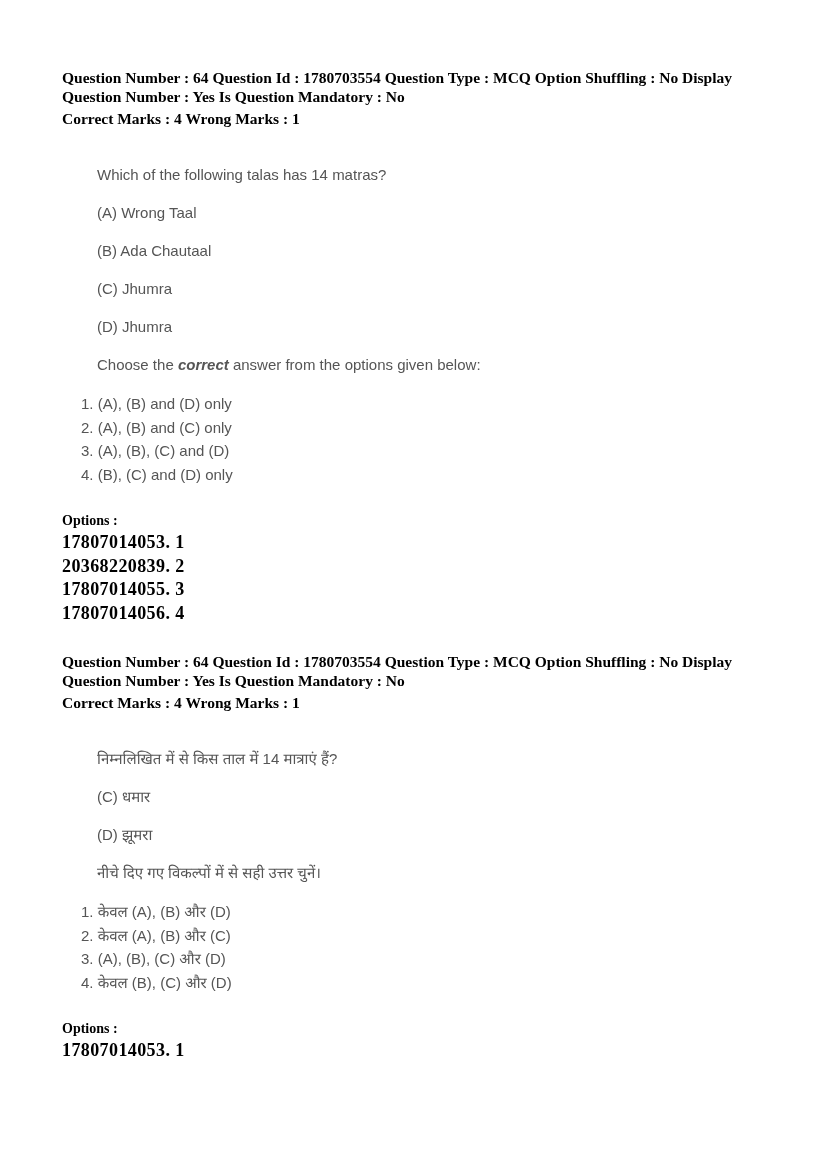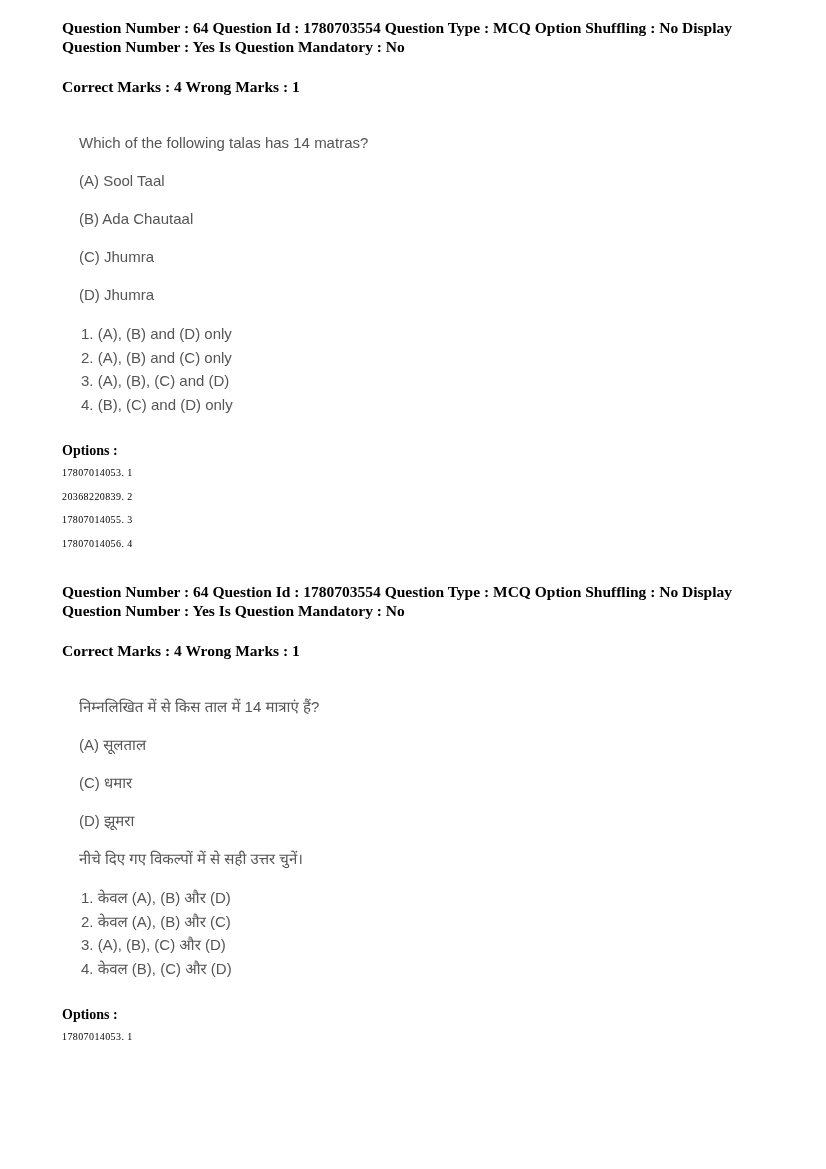--- a/index.html
+++ b/index.html
@@ -10,44 +10,44 @@
   body {
     width: 826px;
     height: 1169px;
     overflow: hidden;
     font-family: "Liberation Serif", serif;
     color: #000000;
   }
   .page {
     box-sizing: border-box;
     width: 826px;
-    padding: 18px 30px 0 62px;
+    padding: 68px 30px 0 62px;
   }
   
   .meta-line {
     font-weight: 700;
     font-size: 15.5px;
     line-height: 19px;
     white-space: nowrap;
     color: #000000;
   }
   .meta-line.marks {
-    margin-top: 21px;
+    margin-top: 3px;
     font-family: Liberation Serif, serif;
   }
   
   .q-body {
     margin-left: 17px;
     padding-top: 36px;
     font-family: "Liberation Sans", sans-serif;
     font-size: 15px;
     color: #555555;
   }
   .q-para {
-    margin: 0 0 17px 0;
+    margin: 0 0 17px 18px;
     line-height: 21px;
   }
   .em-bi {
     font-weight: 700;
     font-style: italic;
   }
   .num-list {
     margin: 0 0 0 2px;
   }
   .num-item {
@@ -56,47 +56,48 @@
   
   .options-section {
     margin-top: 24px;
   }
   .options-label {
     font-weight: 700;
     font-size: 14px;
     line-height: 21px;
   }
   .option-id {
-    font-size: 10px;
+    font-size: 18px;
     line-height: 23.5px;
     letter-spacing: 0.4px;
-    font-weight: 400;
+    font-weight: 700;
   }
   .q-block.second {
     margin-top: 27px;
   }
 </style>
 </head>
 <body>
 
 <div class="page">
 
   <section class="q-block">
     <div class="meta">
       <div class="meta-line">Question Number : 64 Question Id : 1780703554 Question Type : MCQ Option Shuffling : No Display</div>
       <div class="meta-line">Question Number : Yes Is Question Mandatory : No</div>
       <div class="meta-line marks">Correct Marks : 4 Wrong Marks : 1</div>
     </div>
 
     <div class="q-body">
       <p class="q-para">Which of the following talas has 14 matras?</p>
-      <p class="q-para">(A) Sool Taal</p>
+      <p class="q-para">(A) Wrong Taal</p>
       <p class="q-para">(B) Ada Chautaal</p>
       <p class="q-para">(C) Jhumra</p>
       <p class="q-para">(D) Jhumra</p>
+      <p class="q-para"><span>Choose the </span><span class="em-bi">correct</span><span> answer from the options given below:</span></p>
       <div class="num-list">
         <div class="num-item">1. (A), (B) and (D) only</div>
         <div class="num-item">2. (A), (B) and (C) only</div>
         <div class="num-item">3. (A), (B), (C) and (D)</div>
         <div class="num-item">4. (B), (C) and (D) only</div>
       </div>
     </div>
 
     <div class="options-section">
       <div class="options-label">Options :</div>
@@ -109,21 +110,20 @@
 
   <section class="q-block second">
     <div class="meta">
       <div class="meta-line">Question Number : 64 Question Id : 1780703554 Question Type : MCQ Option Shuffling : No Display</div>
       <div class="meta-line">Question Number : Yes Is Question Mandatory : No</div>
       <div class="meta-line marks">Correct Marks : 4 Wrong Marks : 1</div>
     </div>
 
     <div class="q-body">
       <p class="q-para">निम्नलिखित में से किस ताल में 14 मात्राएं  हैं?</p>
-      <p class="q-para">(A) सूलताल</p>
       <p class="q-para">(C) धमार</p>
       <p class="q-para">(D) झूमरा</p>
       <p class="q-para">नीचे दिए गए विकल्पों में से सही उत्तर चुनें।</p>
       <div class="num-list">
         <div class="num-item">1. केवल (A), (B) और (D)</div>
         <div class="num-item">2. केवल (A), (B) और (C)</div>
         <div class="num-item">3. (A), (B), (C) और (D)</div>
         <div class="num-item">4. केवल (B), (C) और (D)</div>
       </div>
     </div>

